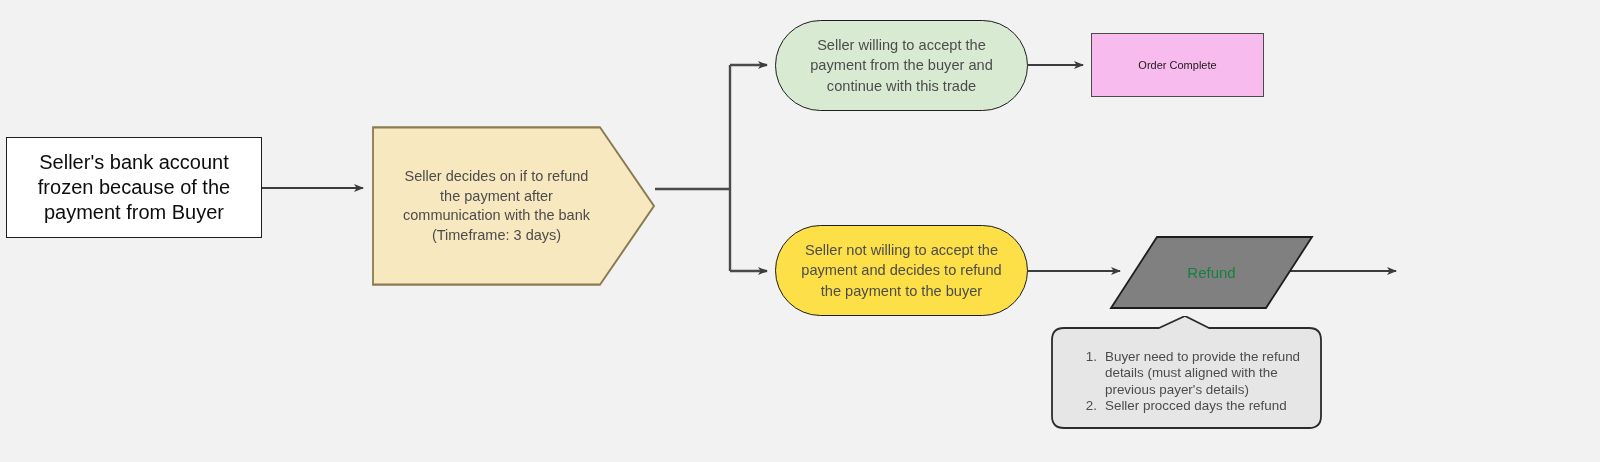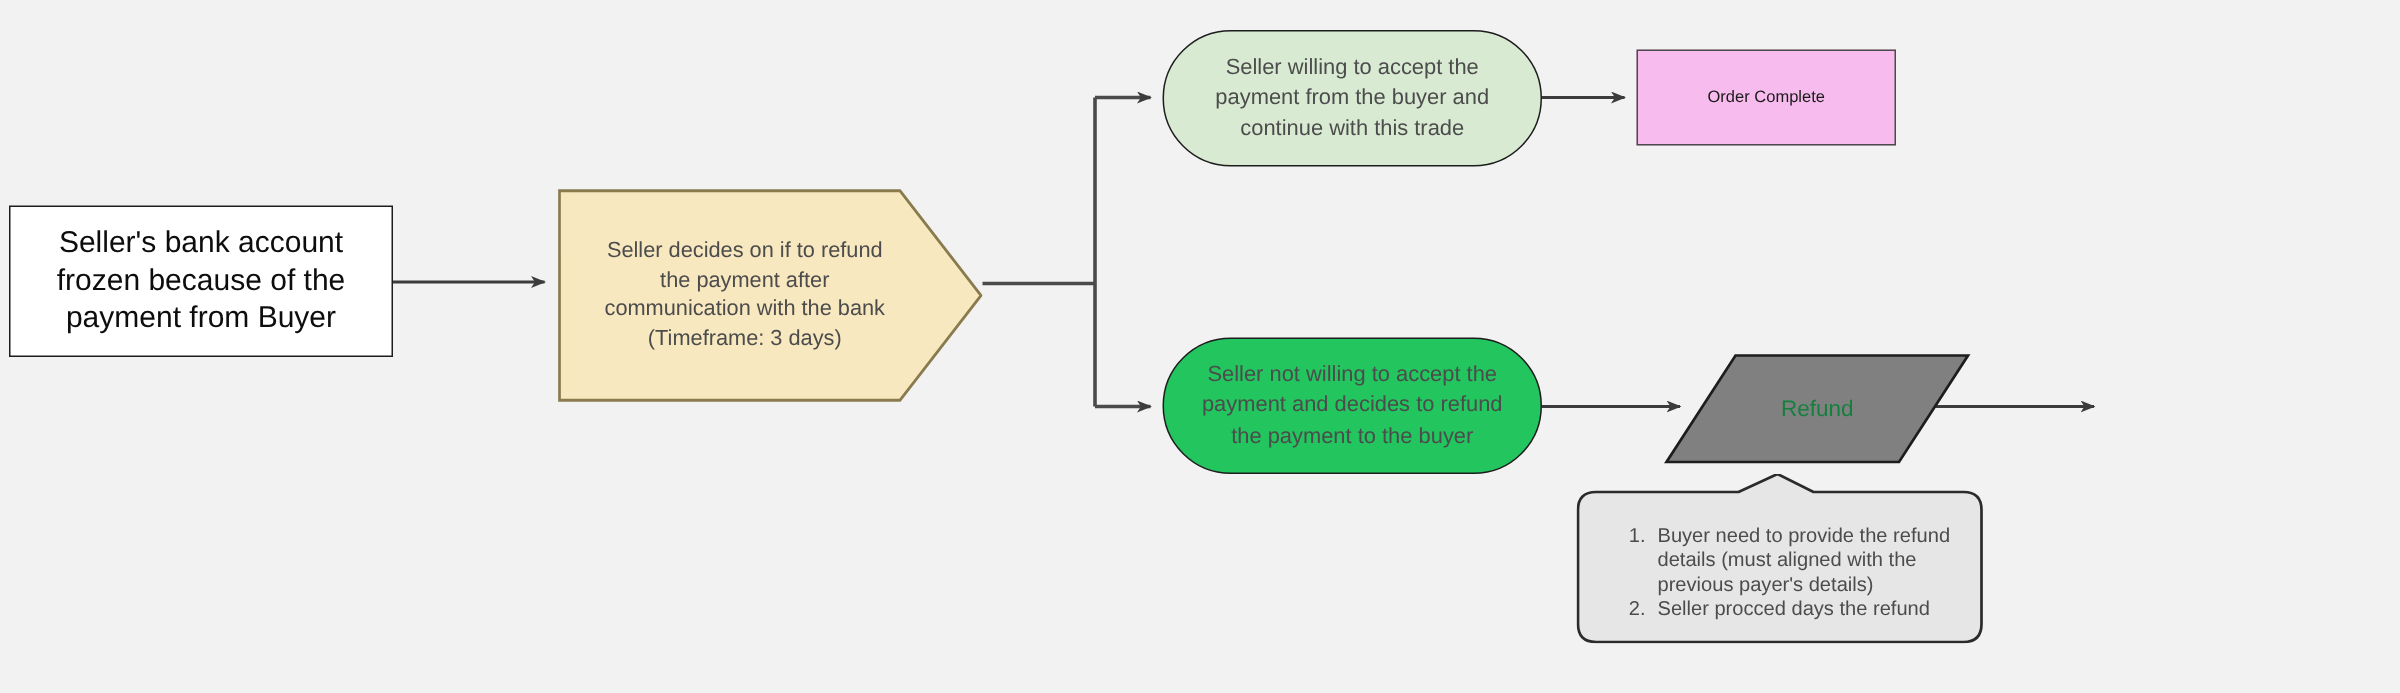--- a/index.html
+++ b/index.html
@@ -51,21 +51,21 @@
     color: #0d0d0d;
     font-size: 20px;
     line-height: 25px;
   }
 
   
   #node-decision {
     left: 372px;
     top: 126px;
     width: 283px;
-    height: 142px;
+    height: 160px;
     color: #4c4c4c;
     font-size: 14.5px;
     line-height: 19.5px;
   }
   #node-decision .pent-fill {
     position: absolute;
     left: 0; top: 0;
     width: 100%; height: 100%;
   }
   #node-decision .label {
@@ -87,21 +87,21 @@
     top: 20px;
     width: 253px;
     height: 91px;
     background: #d9ead3;
   }
   #node-refuse {
     left: 775px;
     top: 225px;
     width: 253px;
     height: 91px;
-    background: #22c55e;
+    background: #fde047;
   }
   .stadium .label {
     padding: 0 16px;
     box-sizing: border-box;
   }
 
   
   #node-order-complete {
     left: 1091px;
     top: 33px;

